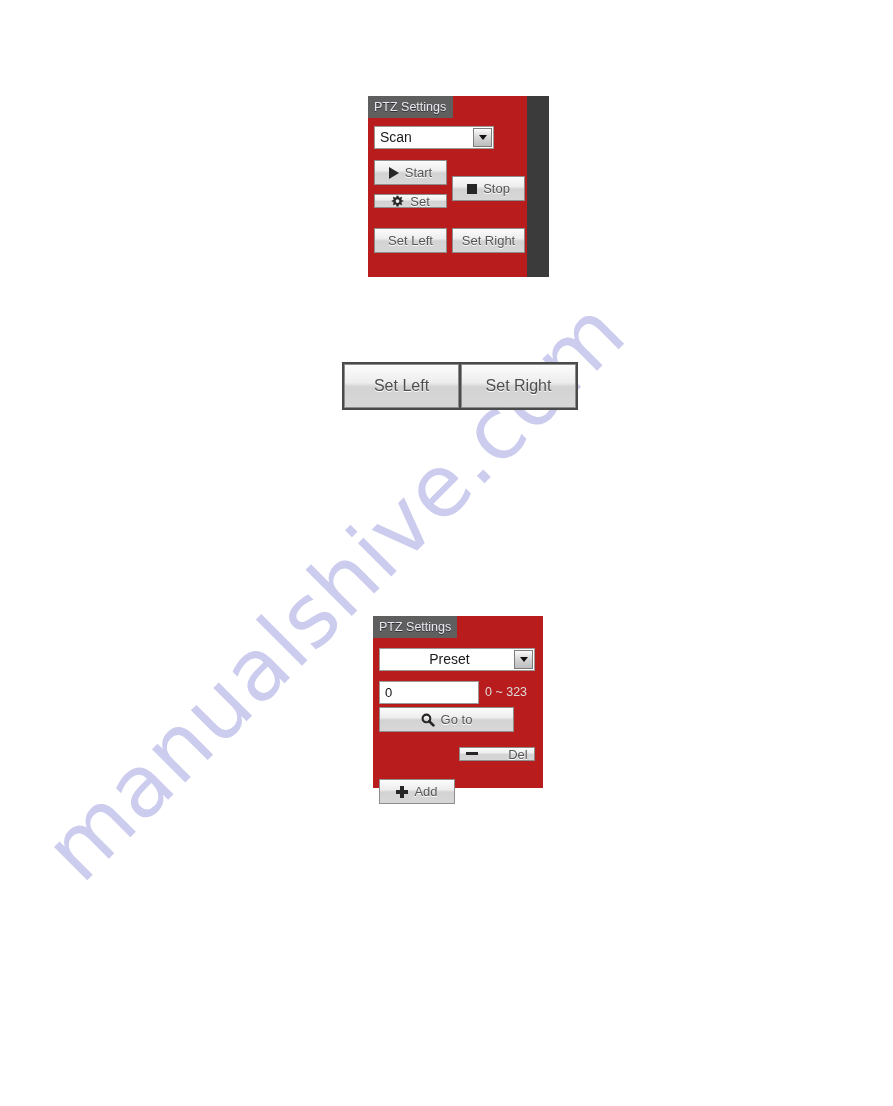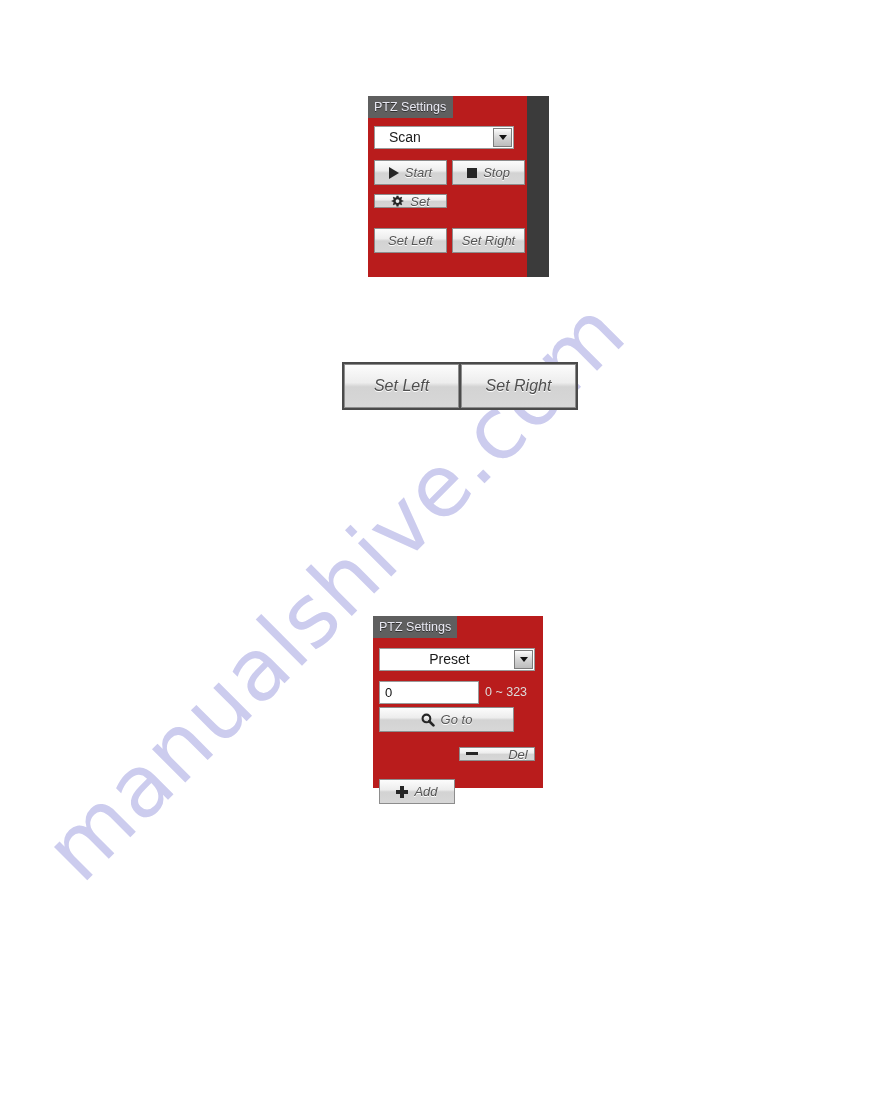--- a/index.html
+++ b/index.html
@@ -143,21 +143,20 @@
     box-sizing: border-box;
     display: flex;
     align-items: center;
     justify-content: center;
     gap: 6px;
     color: #555555;
     font-size: 13px;
     text-shadow: 0 1px 0 #ffffff;
     cursor: default;
     user-select: none;
-    font-style: italic;
   }
   .ptz-btn .btn-label { line-height: 1; white-space: nowrap; }
 
   
   .glyph { display: inline-block; flex: none; }
   .glyph-play {
     width: 0; height: 0;
     border-top: 6px solid transparent;
     border-bottom: 6px solid transparent;
     border-left: 10px solid #262626;
@@ -205,32 +204,32 @@
 
   <div class="panel-darkedge"></div>
 
   <div class="panel-inner" style="padding:0 0 0 0;">
 
     <div class="panel-title-bar">
       <div class="panel-title-tab" style="width:85px;"></div>
       <div class="panel-title-text">PTZ Settings</div>
     </div>
 
-    <div class="ptz-select" style="position:absolute; left:6px; top:30px; width:140px;padding-left:9px;">
+    <div class="ptz-select" style="position:absolute; left:6px; top:30px; width:120px;">
       <div class="sel-value">Scan</div>
       <div class="sel-arrowbox">
         <div class="arrow-dn"></div>
       </div>
     </div>
 
     <div class="ptz-btn" style="position:absolute; left:6px; top:64px; width:73px; height:25px;">
       <span class="glyph glyph-play"></span>
       <span class="btn-label">Start</span>
     </div>
-    <div class="ptz-btn" style="position:absolute; left:84px; top:64px; width:73px; height:25px;">
+    <div class="ptz-btn" style="position:absolute; left:84px; top:80px; width:73px; height:25px;">
       <span class="glyph glyph-stop"></span>
       <span class="btn-label">Stop</span>
     </div>
 
     <div class="ptz-btn" style="position:absolute; left:6px; top:98px; width:73px; height:14px;">
       <span class="glyph" style="width:13px;height:13px;">
         <svg width="13" height="13" viewBox="0 0 16 16">
           <path fill="#262626" d="M8 0.8 L9.2 0.8 L9.6 2.7 L11 3.3 L12.6 2.2 L13.8 3.4 L12.7 5 L13.3 6.4 L15.2 6.8 L15.2 8 L13.3 8.4 L12.7 9.8 L13.8 11.4 L12.6 12.6 L11 11.5 L9.6 12.1 L9.2 14 L8 14 L6.8 14 L6.4 12.1 L5 11.5 L3.4 12.6 L2.2 11.4 L3.3 9.8 L2.7 8.4 L0.8 8 L0.8 6.8 L2.7 6.4 L3.3 5 L2.2 3.4 L3.4 2.2 L5 3.3 L6.4 2.7 L6.8 0.8 Z"></path>
           <circle cx="8" cy="7.4" r="2.3" fill="#ededed"></circle>
         </svg>

